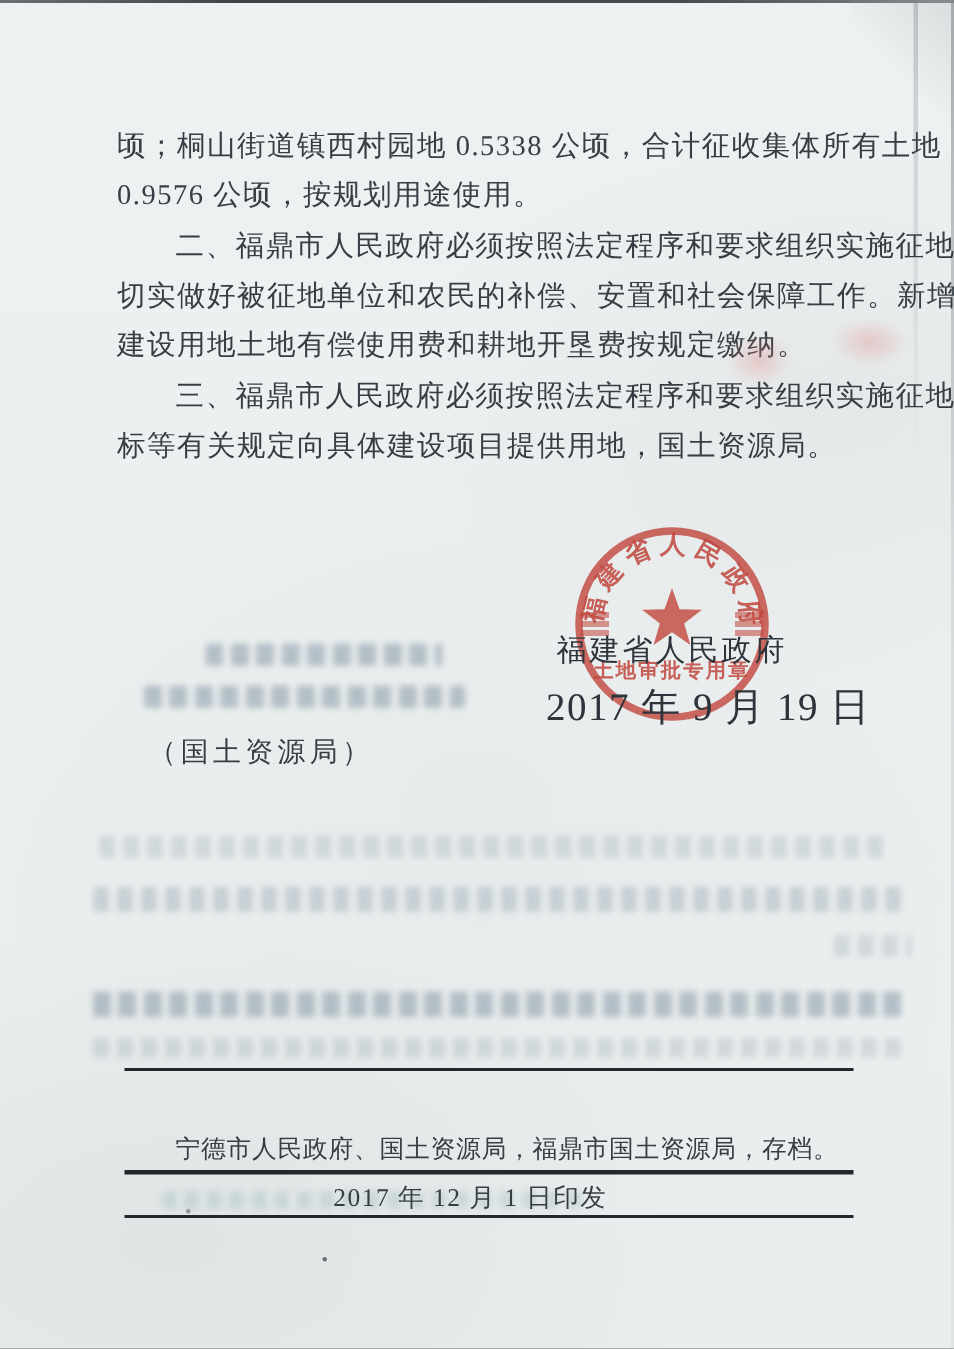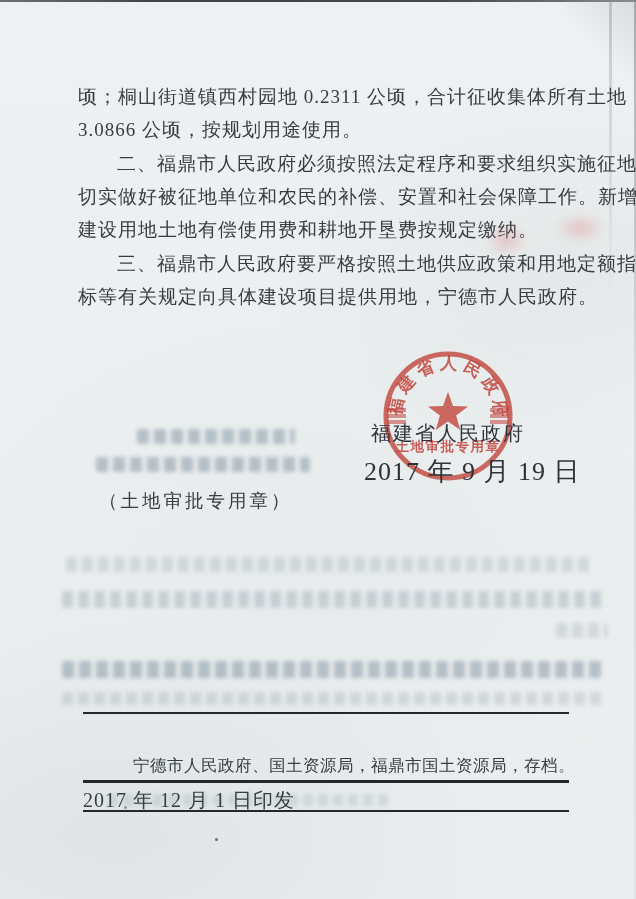--- a/index.html
+++ b/index.html
@@ -36,22 +36,22 @@
   .disclosure{position:absolute;left:99px;top:488px;font-size:18.5px;letter-spacing:3px;}
 
   .seal{position:absolute;left:378px;top:348px;width:140px;height:140px;
     mix-blend-mode:multiply;opacity:.9;z-index:4;}
 
   .footer-rule{position:absolute;left:83px;width:486px;background:#23282e;}
   .rule-1{top:712px;height:2px;}
   .rule-2{top:780px;height:2.5px;}
   .rule-3{top:810px;height:2px;}
   .cc-line1{position:absolute;left:92px;top:722px;width:480px;font-size:16.5px;letter-spacing:.5px;white-space:nowrap;}
-  .cc-line2{position:absolute;left:133px;top:755px;width:440px;font-size:16.5px;letter-spacing:.5px;white-space:nowrap;}
-  .print-line{position:absolute;left:83px;top:787px;width:441px;text-align:left;font-size:20px;letter-spacing:1px;white-space:nowrap;}
+  .cc-line2{position:absolute;left:117px;top:755px;width:440px;font-size:16.5px;letter-spacing:.5px;white-space:nowrap;}
+  .print-line{position:absolute;left:93px;top:787px;width:441px;text-align:center;font-size:17px;letter-spacing:1px;white-space:nowrap;}
 
   
   .ghost{position:absolute;filter:blur(2px);border-radius:2px;
     background:repeating-linear-gradient(90deg,rgba(122,142,158,.5) 0 11px,rgba(122,142,158,0) 11px 16px);}
   .ghost.light{opacity:.45;}
   .ghost.mid{opacity:.6;}
   .ghost.bold{opacity:.7;background:repeating-linear-gradient(90deg,rgba(106,128,148,.6) 0 12px,rgba(106,128,148,0) 12px 17px);}
   .ghost.pink{background:radial-gradient(closest-side,rgba(224,140,140,.55),rgba(224,140,140,0));opacity:.7;filter:blur(2.5px);}
   .ghost.teal{background:repeating-linear-gradient(90deg,rgba(130,168,172,.5) 0 10px,rgba(130,168,172,0) 10px 15px);opacity:.5;}
 
@@ -60,27 +60,27 @@
 </head>
 <body>
 
 <div class="page">
 
   <div class="scan-edge-top"></div>
   <div class="scan-edge-right"></div>
   <div class="crease-right"></div>
   <div class="crease-corner"></div>
 
-  <div class="bodyline" style="top:84px">顷；桐山街道镇西村园地 0.2311 公顷，合计征收集体所有土地</div>
-  <div class="bodyline" style="top:117px">3.0866 公顷，按规划用途使用。</div>
+  <div class="bodyline" style="top:84px">顷；桐山街道镇西村园地 0.5338 公顷，合计征收集体所有土地</div>
+  <div class="bodyline" style="top:117px">0.9576 公顷，按规划用途使用。</div>
   <div class="bodyline indent" style="top:151px">二、福鼎市人民政府必须按照法定程序和要求组织实施征地，</div>
   <div class="bodyline" style="top:217px">建设用地土地有偿使用费和耕地开垦费按规定缴纳。</div>
   <div class="bodyline" style="top:184px">切实做好被征地单位和农民的补偿、安置和社会保障工作。新增</div>
-  <div class="bodyline indent" style="top:251px">三、福鼎市人民政府要严格按照土地供应政策和用地定额指</div>
-  <div class="bodyline" style="top:284px">标等有关规定向具体建设项目提供用地，宁德市人民政府。</div>
+  <div class="bodyline indent" style="top:251px">三、福鼎市人民政府必须按照法定程序和要求组织实施征地</div>
+  <div class="bodyline" style="top:284px">标等有关规定向具体建设项目提供用地，国土资源局。</div>
 
   <div class="ghost bold" style="left:137px;top:429px;width:158px;height:15px"></div>
   <div class="ghost bold" style="left:96px;top:457px;width:214px;height:15px"></div>
   <div class="ghost light" style="left:66px;top:557px;width:528px;height:15px"></div>
   <div class="ghost mid" style="left:62px;top:591px;width:544px;height:17px"></div>
   <div class="ghost light" style="left:556px;top:623px;width:52px;height:15px"></div>
   <div class="ghost bold" style="left:62px;top:661px;width:544px;height:17px"></div>
   <div class="ghost light" style="left:62px;top:692px;width:540px;height:13px"></div>
   <div class="ghost pink" style="left:484px;top:222px;width:44px;height:36px"></div>
   <div class="ghost pink" style="left:554px;top:212px;width:52px;height:32px"></div>
@@ -101,21 +101,21 @@
     <path id="sealArc" d="M 24.6 80 A 47 47 0 1 1 115.4 80" fill="none"></path>
     <text font-size="17" font-weight="bold" fill="#ce372c" opacity=".85" letter-spacing="5">
       <textPath href="#sealArc" startOffset="12">福建省人民政府</textPath>
     </text>
     <text x="70" y="103" text-anchor="middle" font-size="13.5" font-weight="bold" fill="#ce372c" opacity=".85" letter-spacing="1.5">土地审批专用章</text>
   </svg>
 
   <div class="signoff-issuer">福建省人民政府</div>
   <div class="signoff-date">2017 年 9 月 19 日</div>
 
-  <div class="disclosure">（土地审批专用章）</div>
+  <div class="disclosure">（国土资源局）</div>
 
   <div class="footer-rule rule-1"></div>
   <div class="cc-line2">宁德市人民政府、国土资源局，福鼎市国土资源局，存档。</div>
   <div class="footer-rule rule-2"></div>
   <div class="print-line">2017 年 12 月 1 日印发</div>
   <div class="footer-rule rule-3"></div>
 
   <div class="speck" style="left:215px;top:838px"></div>
   <div class="speck" style="left:124px;top:806px;opacity:.5"></div>
 

